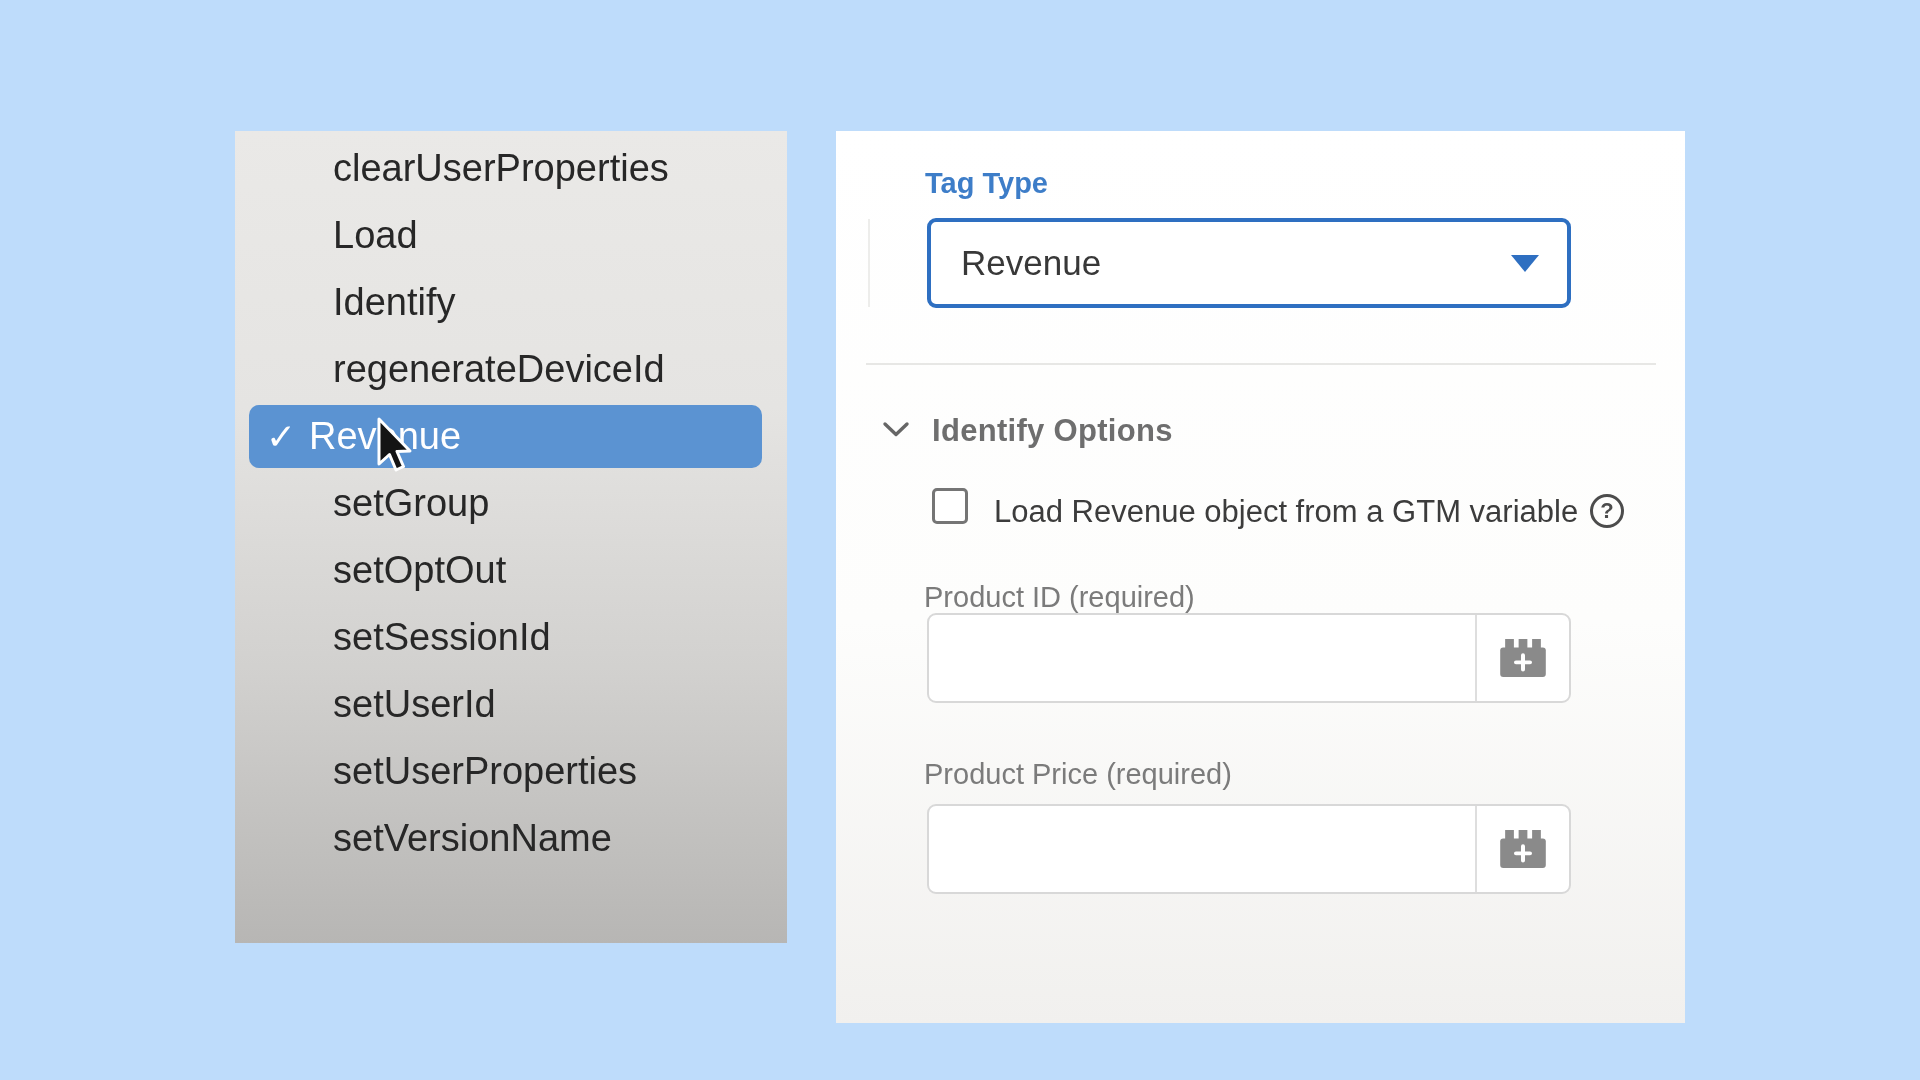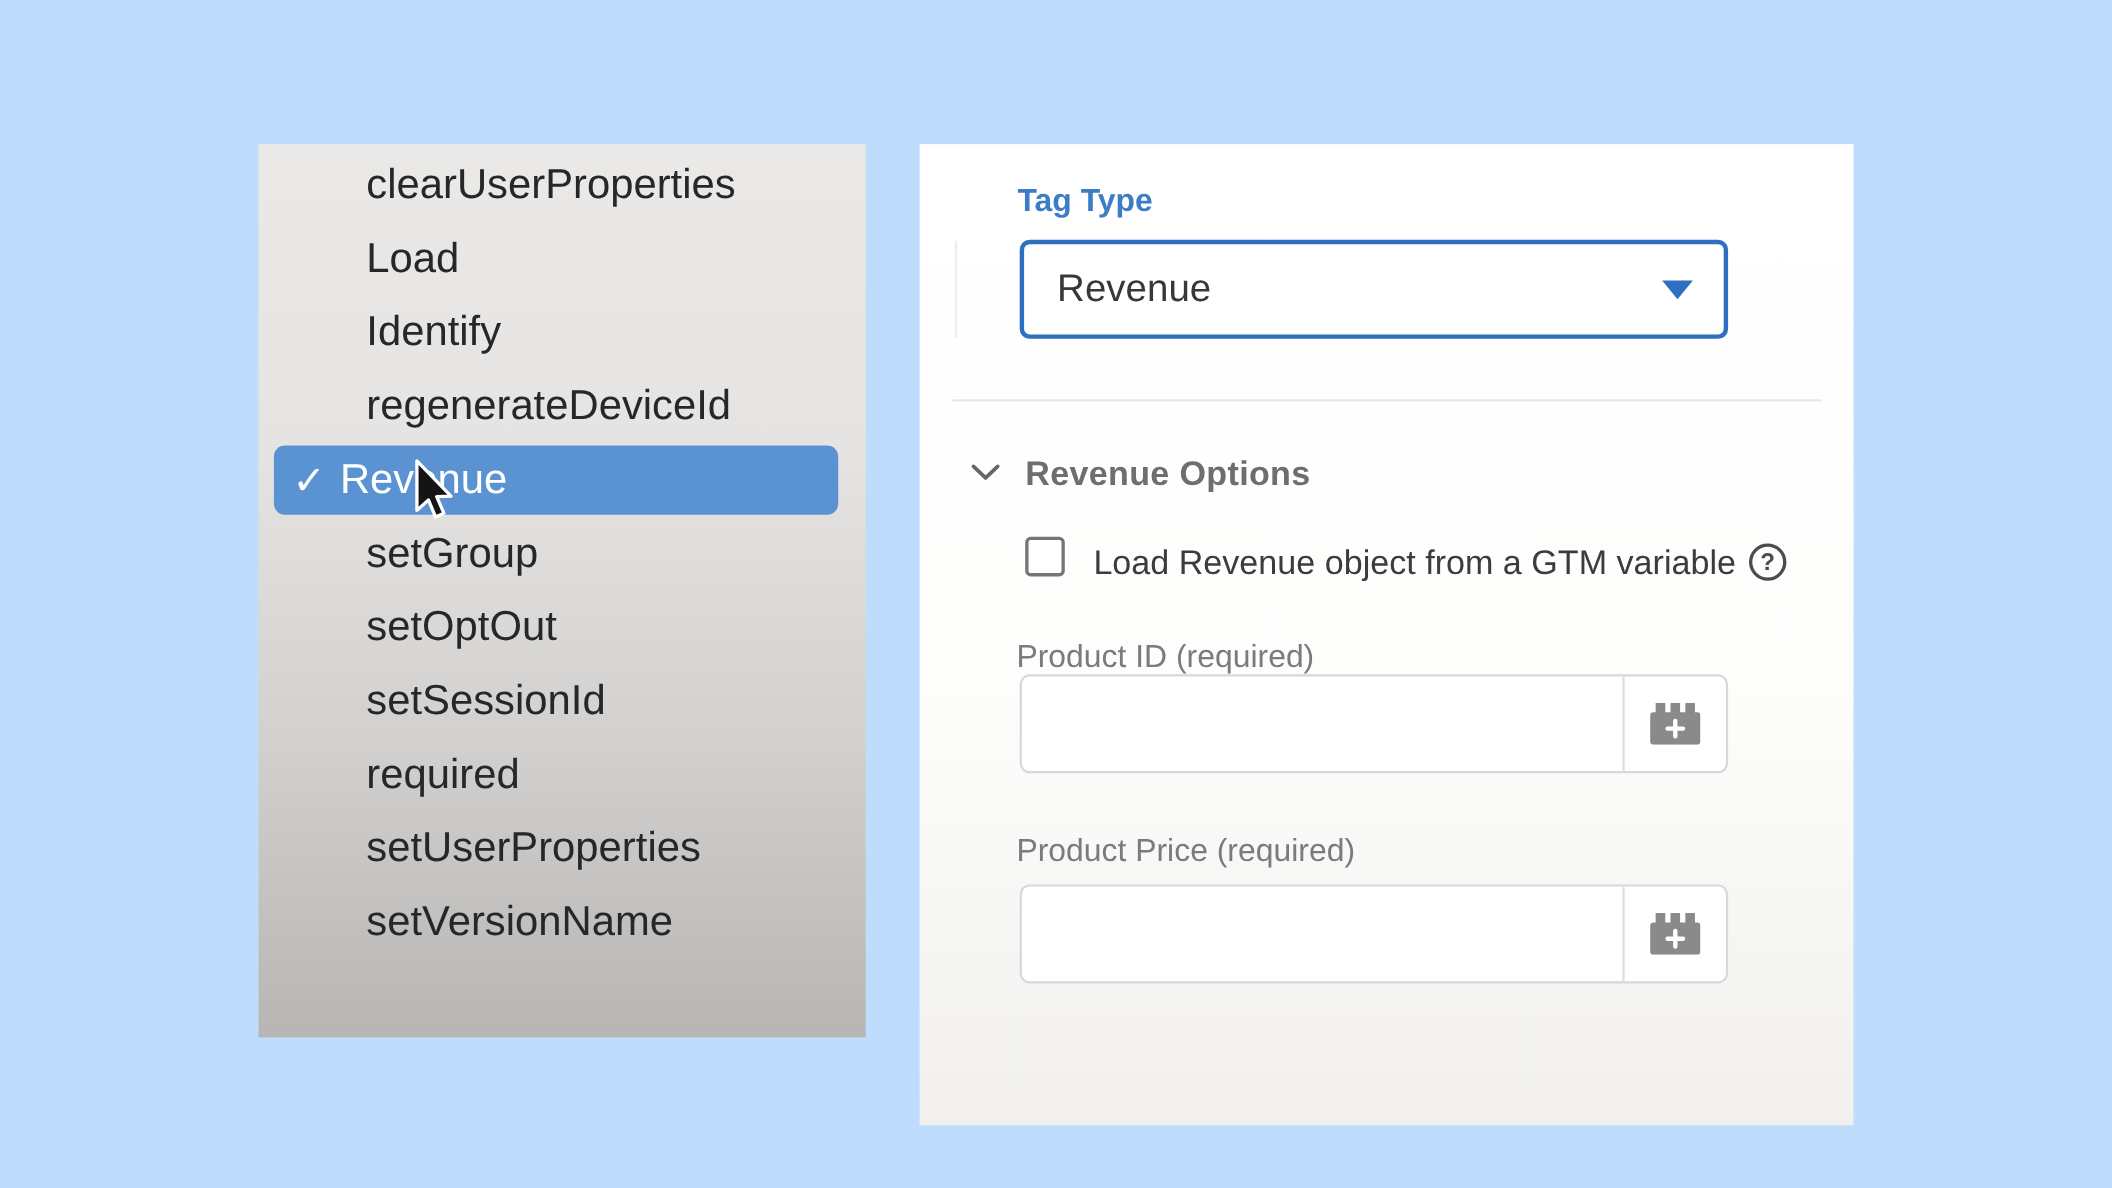--- a/index.html
+++ b/index.html
@@ -113,21 +113,21 @@
   <div class="menu-item">Load</div>
   <div class="menu-item">Identify</div>
   <div class="menu-item">regenerateDeviceId</div>
   <div class="menu-item selected">
     <span class="check">✓</span>
     <span>Revenue</span>
   </div>
   <div class="menu-item">setGroup</div>
   <div class="menu-item">setOptOut</div>
   <div class="menu-item">setSessionId</div>
-  <div class="menu-item">required</div>
+  <div class="menu-item">setUserId</div>
   <div class="menu-item">setUserProperties</div>
   <div class="menu-item">setVersionName</div>
 </div>
 
 <svg class="cursor" width="40" height="60" viewBox="0 0 40 60">
   <path d="M3,2 L3,47 L13.5,37.5 L20,53 L27.5,49.5 L21,34.5 L34,34 Z" fill="#141414" stroke="#ffffff" stroke-width="3" stroke-linejoin="round"></path>
 </svg>
 
 <div class="form-panel">
   <div class="left-hairline"></div>
@@ -137,21 +137,21 @@
   <div class="dropdown">
     <span class="dropdown-value">Revenue</span>
     <span class="caret-down"></span>
   </div>
 
   <div class="divider"></div>
 
   <svg class="section-chevron" width="28" height="17" viewBox="0 0 28 17">
     <path d="M3 3 L14 13.5 L25 3" stroke="#666666" stroke-width="3.4" fill="none" stroke-linecap="round" stroke-linejoin="round"></path>
   </svg>
-  <div class="section-title">Revenue Options</div>
+  <div class="section-title">Identify Options</div>
 
   <div class="checkbox" role="checkbox" aria-checked="false"></div>
   <div class="checkbox-label">Load Revenue object from a GTM variable</div>
   <div class="help-icon">?</div>
 
   <div class="field-label id">Product ID (required)</div>
   <div class="text-field id">
     <input type="text" aria-label="Product ID" value="" style="">
     <div class="field-sep"></div>
     <div class="var-btn">

